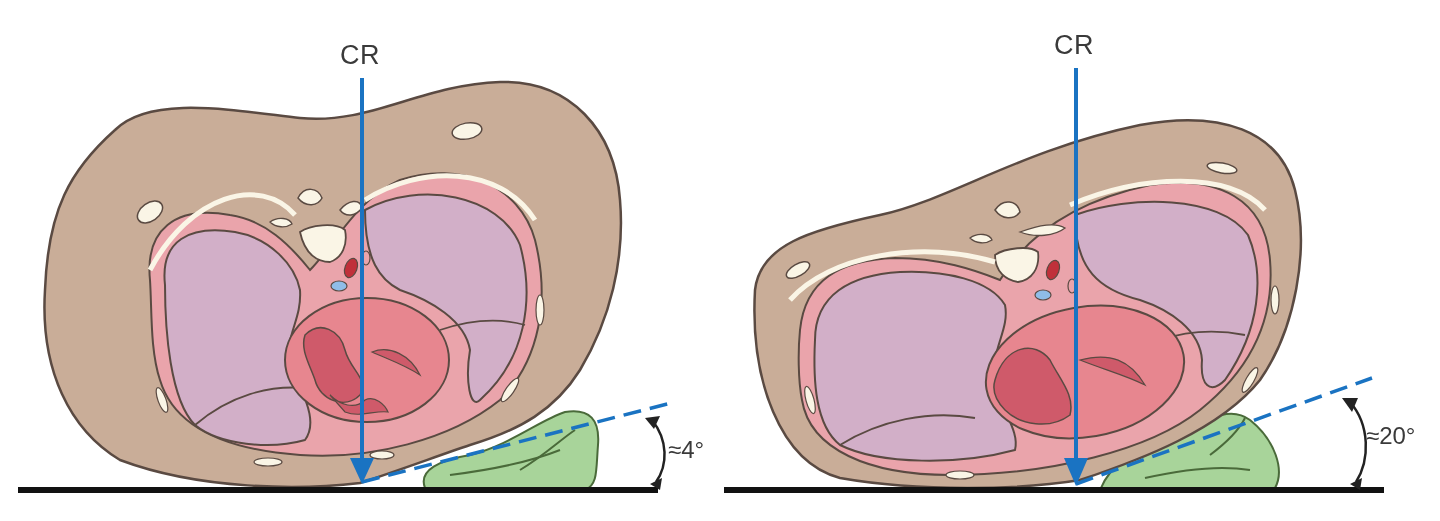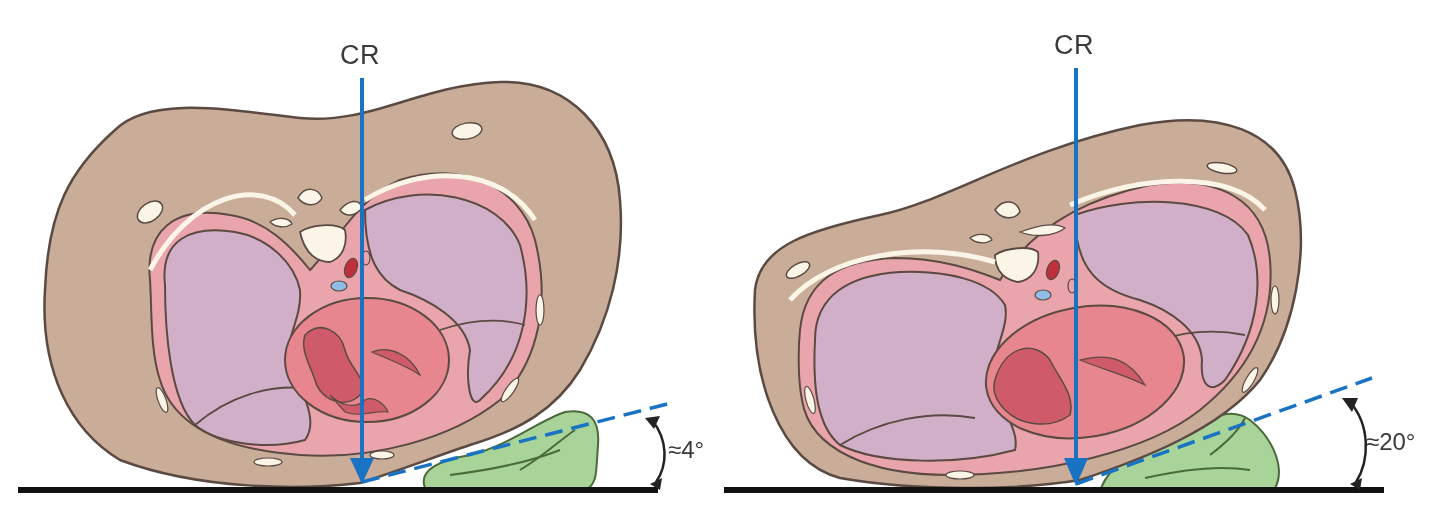--- a/index.html
+++ b/index.html
@@ -128,14 +128,14 @@
       <polygon points="344,458 368,458 356,486" fill="#1a73c2"></polygon>
     </g>
 
     <g>
       <path d="M630 402 C650 425 650 460 636 482" fill="none" stroke="#222" stroke-width="2.5"></path>
       <polygon points="622,398 638,398 632,412" fill="#222"></polygon>
       <polygon points="630,484 642,478 640,490" fill="#222"></polygon>
     </g>
   </svg>
   <div class="label cr-label" style="left:334px; top:30px;">CR</div>
-  <div class="label angle-label" style="left:646px; top:422px;margin-top:6px;">≈20°</div>
+  <div class="label angle-label" style="left:646px; top:422px;">≈20°</div>
 </div>
 
 </body></html>

